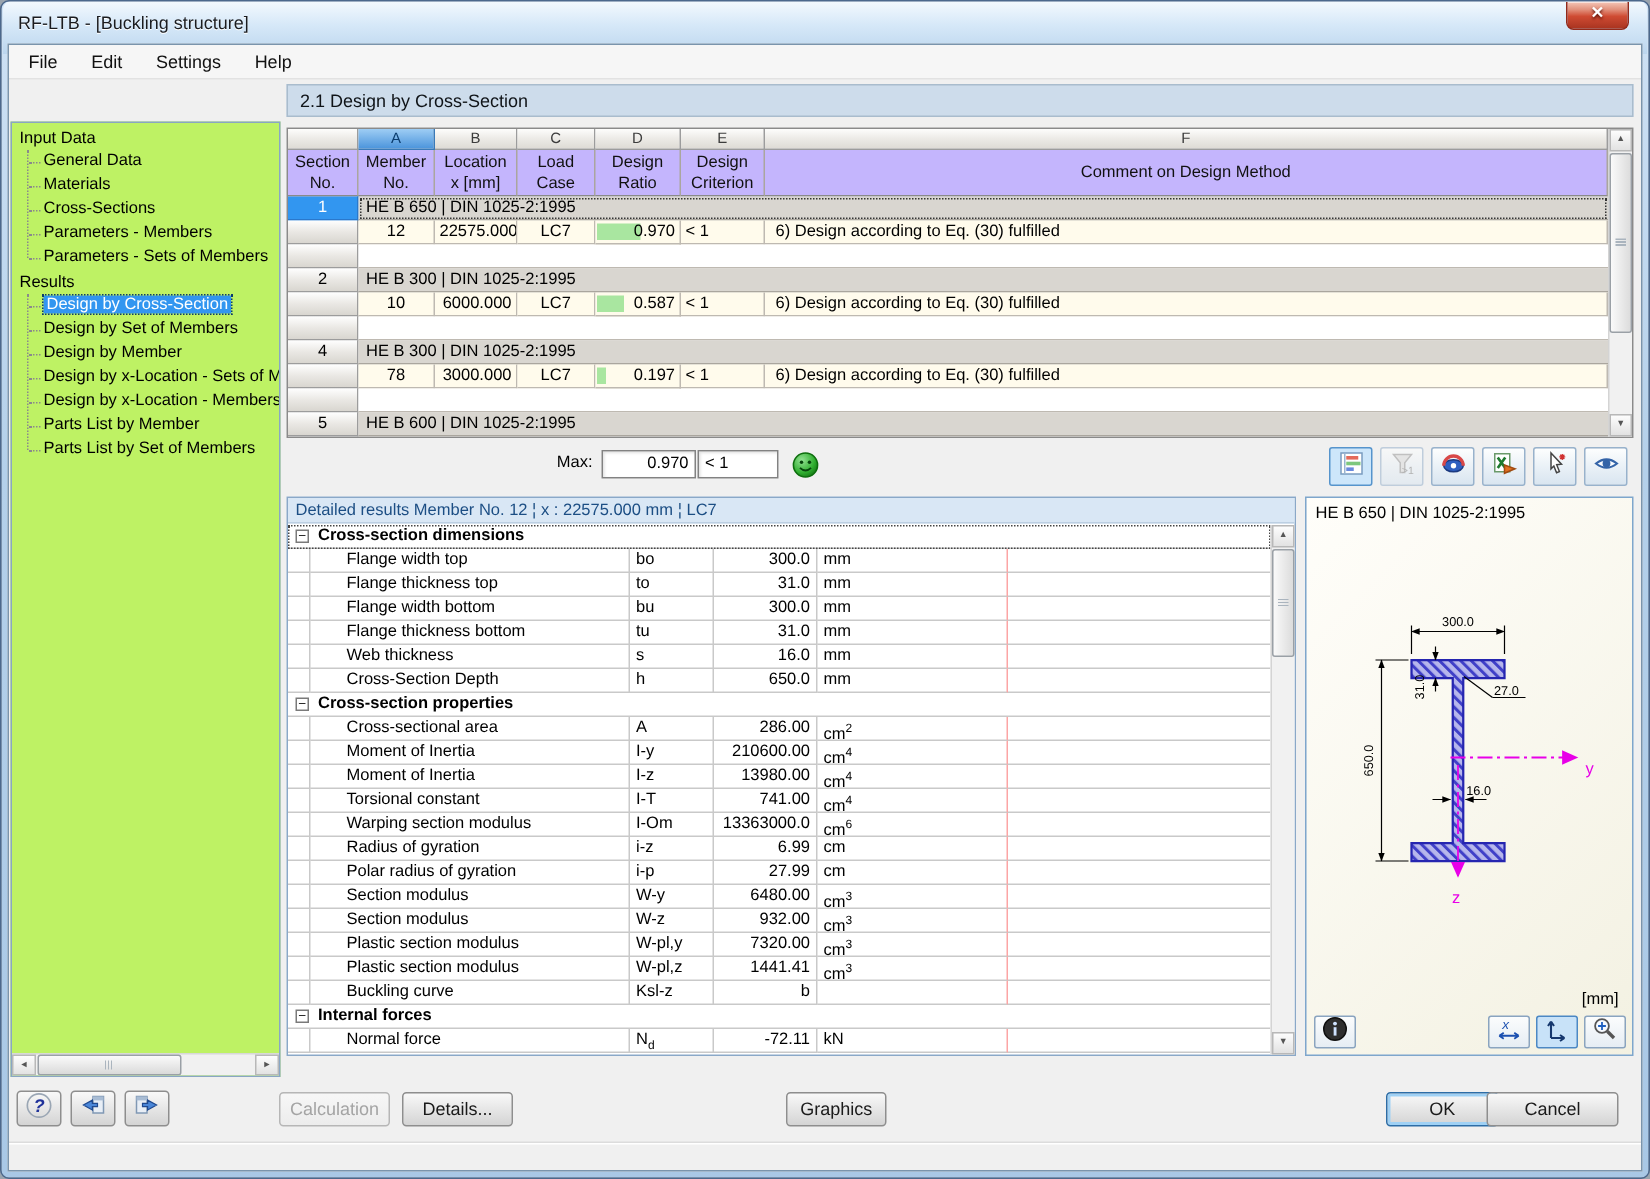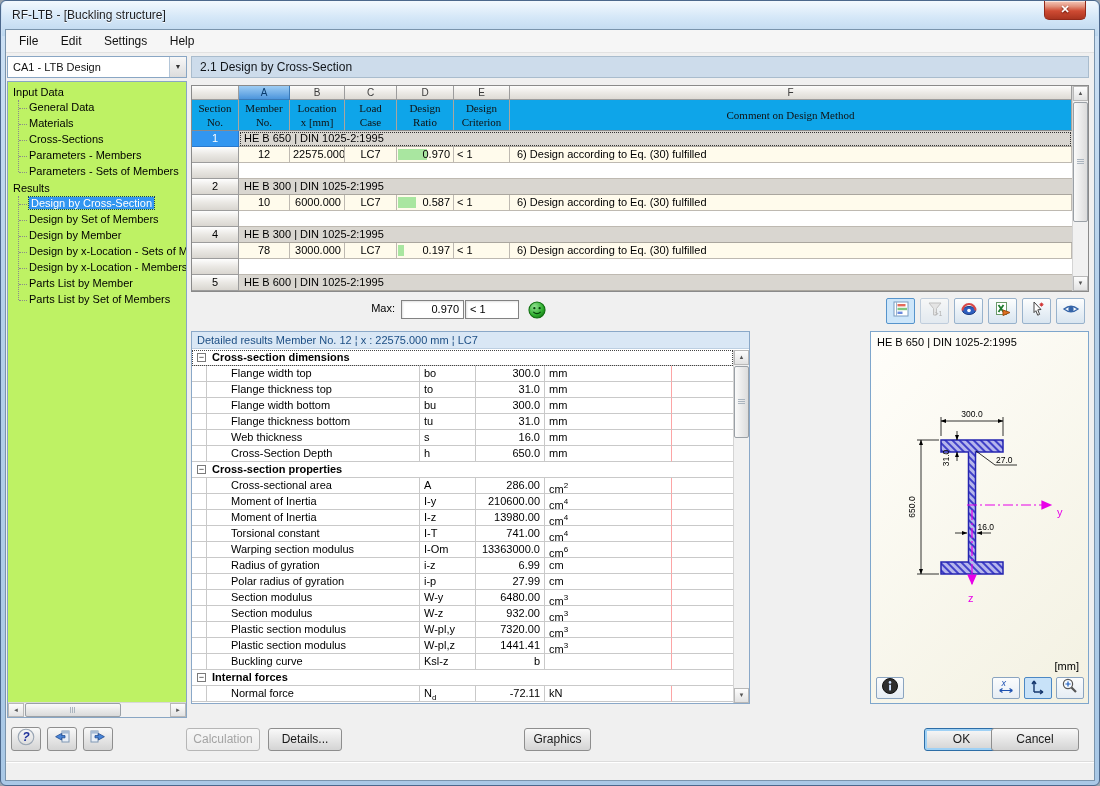--- a/index.html
+++ b/index.html
@@ -32,21 +32,21 @@
   
   .headerbar{position:absolute;left:185px;top:26px;width:898px;height:22px;background:#cddceb;border:1px solid #a9bccd;font-size:12px;line-height:20px;padding-left:8px;color:#101418;}
   
   .tablewrap{position:absolute;left:185px;top:55px;width:898px;height:207px;background:#fff;border:1px solid #8a8a8a;}
   .tbl{position:absolute;left:0;top:0;right:16px;bottom:0;overflow:hidden;}
   .lrow,.hrow,.brow{display:flex;}
   .c0{width:47px}.c1{width:51px}.c2{width:55px}.c3{width:52px}.c4{width:57px}.c5{width:56px}.c6{flex:1;min-width:0}
   .lrow{height:14px;}
   .lc{background:linear-gradient(#fdfdfc,#eceae6 50%,#dedbd5);border-right:1px solid #9c9c9c;border-bottom:1px solid #9c9c9c;font-size:10px;color:#3c3c3c;text-align:center;line-height:13px;cursor:pointer;}
   .lactive{background:linear-gradient(#9ecdf4,#4c95dc);color:#0a3c6e;border-color:#3a7ab8;}
-  .hrow{height:31px;background:#0ea5e9;font-family:Liberation Serif, serif;}
+  .hrow{height:31px;background:#c4b5fd;}
   .hc{border-right:1px solid #aaa69e;border-bottom:1px solid #8a8a8a;font-size:11px;text-align:center;color:#111;padding-top:1px;}
   .hline{line-height:14px;}
   .hsingle{line-height:28px;}
   .brow{height:16px;font-size:11px;line-height:15px;color:#000;}
   .gut{width:47px;background:linear-gradient(#fefefe,#eae8e4 50%,#d9d6d0);border-right:1px solid #9c9c9c;border-bottom:1px solid #9c9c9c;text-align:center;cursor:pointer;}
   .gutsel{background:#3296f0;color:#fff;border-color:#2a78cc;}
   .sec{flex:1;min-width:0;background:#d9d6d0;border-bottom:1px solid #aaa69e;padding-left:5px;overflow:hidden;white-space:nowrap;cursor:default;}
   .secsel{outline:1px dotted #333;outline-offset:-2px;}
   .spc{flex:1;background:#fff;border-bottom:1px solid #beb9b1;}
   .tc{background:#fffbec;border-right:1px solid #beb9b1;border-bottom:1px solid #beb9b1;overflow:hidden;white-space:nowrap;padding:0 3px;}
@@ -66,21 +66,21 @@
   .max-label{position:absolute;left:158px;top:9px;width:46px;text-align:right;font-size:11px;color:#000;}
   .maxbox{position:absolute;top:7px;height:19px;background:#fff;border:1px solid #828282;box-shadow:inset 1px 1px 2px rgba(0,0,0,.12);font-size:11px;line-height:17px;}
   .max-value{left:210px;width:63px;text-align:right;padding-right:4px;}
   .max-crit{left:274px;width:54px;padding-left:4px;}
   .smiley{position:absolute;left:337px;top:8px;}
   .toolbar{position:absolute;right:4px;top:5px;display:flex;gap:5px;}
   .tbtn{width:29px;height:26px;border:1px solid #98b2cc;border-radius:2px;background:linear-gradient(#fdfefe,#eaf1f7 50%,#d9e5f0);display:flex;align-items:center;justify-content:center;cursor:pointer;}
   .tbtn.active{background:#cde6fa;border-color:#5694cc;}
   .tbtn.disabled{opacity:.55;}
   
-  .details{position:absolute;left:185px;top:301px;width:559px;height:373px;background:#fff;border:1px solid #8aa8c8;}
+  .details{position:absolute;left:185px;top:301px;width:673px;height:373px;background:#fff;border:1px solid #8aa8c8;}
   .dhead{height:17px;background:#d9e7f5;border-bottom:1px solid #bccfe2;color:#1c4e84;font-size:11px;line-height:16px;padding-left:5px;overflow:hidden;white-space:nowrap;}
   .dbody{position:absolute;left:0;top:18px;right:16px;bottom:0;overflow:hidden;}
   .dvscroll{position:absolute;right:0;top:18px;bottom:0;width:16px;background:#f1f1f1;border-left:1px solid #d4d4d4;}
   .drow{display:flex;height:16px;font-size:11px;line-height:15px;color:#000;}
   .dgut{width:15px;border-right:1px solid #c9c9c9;border-bottom:1px solid #c9c9c9;}
   .dlab{width:213px;padding-left:24px;border-right:1px solid #c9c9c9;border-bottom:1px solid #c9c9c9;overflow:hidden;white-space:nowrap;}
   .dsym{width:56px;padding-left:4px;border-right:1px solid #c9c9c9;border-bottom:1px solid #c9c9c9;}
   .dval{width:69px;text-align:right;padding-right:4px;border-right:1px solid #c9c9c9;border-bottom:1px solid #c9c9c9;}
   .dunit{width:127px;padding-left:4px;border-right:1px solid #fca5a5;border-bottom:1px solid #c9c9c9;}
   .dfil{flex:1;border-bottom:1px solid #c9c9c9;}
@@ -118,24 +118,20 @@
   <div class="close-btn"><span>✕</span></div>
 
   <div class="client">
     <div class="menubar">
       <span class="mitem">File</span>
       <span class="mitem">Edit</span>
       <span class="mitem">Settings</span>
       <span class="mitem">Help</span>
     </div>
 
-    <div class="combo">
-      <span>CA1 - LTB Design</span>
-      <span class="combo-btn">▼</span>
-    </div>
 
     <div class="treepanel">
       <div class="treeitems" id="tree-items">
           <div class="troot">Input Data</div>
           <div class="tchildren">
             <div class="titem"><span>General Data</span></div>
             <div class="titem"><span>Materials</span></div>
             <div class="titem"><span>Cross-Sections</span></div>
             <div class="titem"><span>Parameters - Members</span></div>
             <div class="titem"><span>Parameters - Sets of Members</span></div>

